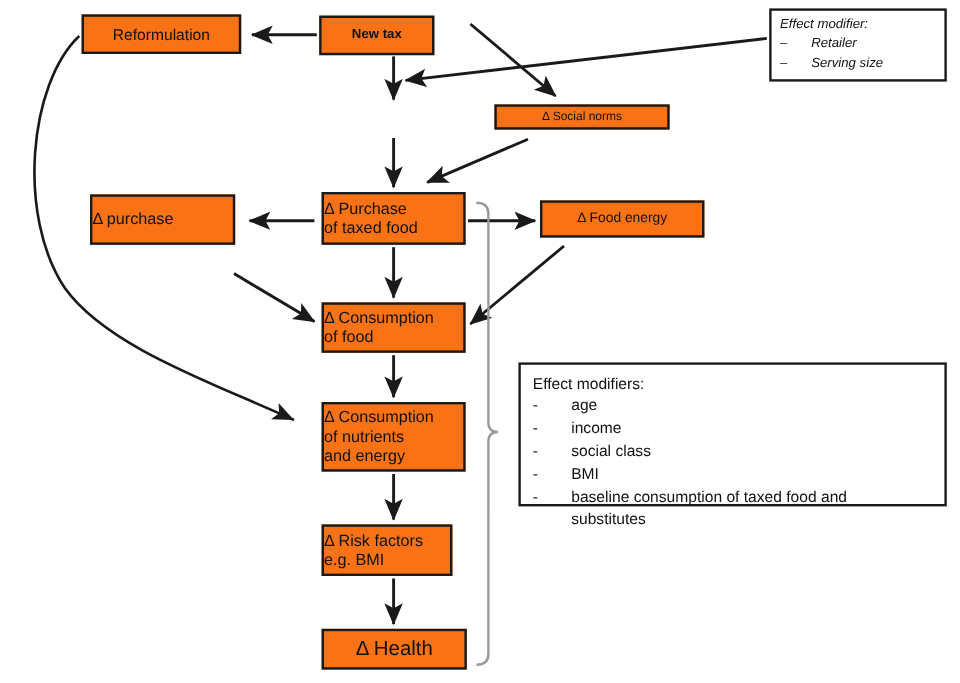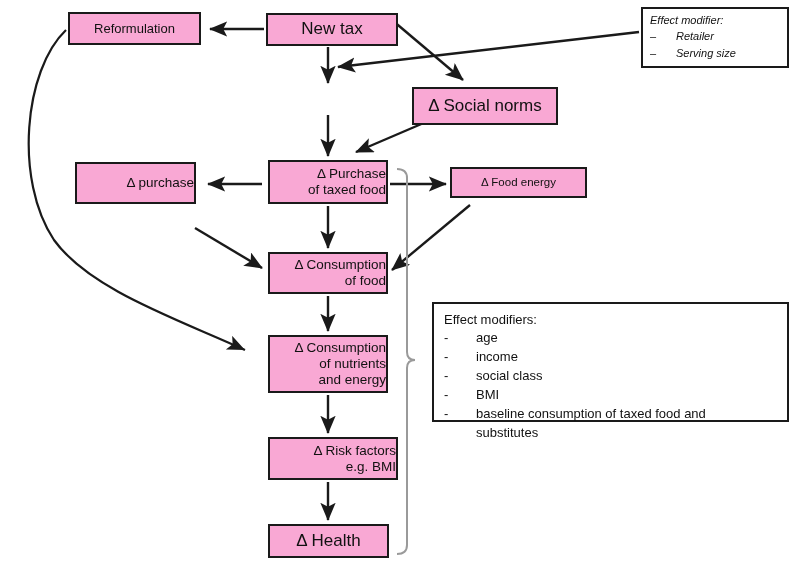--- a/index.html
+++ b/index.html
@@ -19,44 +19,44 @@
     position: absolute;
     left: 0;
     top: 0;
     width: 800px;
     height: 569px;
   }
   .node {
     position: absolute;
     box-sizing: border-box;
     border: 2.5px solid #1a1a1a;
-    background: #f9a8d4;
+    background: #f97316;
     display: flex;
     align-items: center;
     justify-content: center;
-    text-align: right;
+    text-align: left;
     color: #111111;
     line-height: 1.18;
     z-index: 3;
   }
   .node-lines {
     display: block;
     width: 100%;
   }
   .node-lines span { display: block; }
-  .n-newtax { left: 266px; top: 13px; width: 132px; height: 33px; font-size: 17px; font-weight: 400; }
+  .n-newtax { left: 266px; top: 13px; width: 96px; height: 33px; font-size: 11px; font-weight: 700; }
   .n-reform { left: 68px; top: 12px; width: 133px; height: 33px; font-size: 13px; }
   .n-price  { left: 270px; top: 87px; width: 116px; height: 27px; font-size: 13px; }
-  .n-social { left: 412px; top: 87px; width: 146px; height: 38px; font-size: 17px; }
+  .n-social { left: 412px; top: 87px; width: 146px; height: 21px; font-size: 10px; }
   .n-purchase-taxed { left: 268px; top: 160px; width: 120px; height: 44px; font-size: 13.5px; }
   .n-purchase-other { left: 75px; top: 162px; width: 121px; height: 42px; font-size: 13.5px; }
   .n-foodwaste { left: 450px; top: 167px; width: 137px; height: 31px; font-size: 11.5px; }
   .n-consumption-food { left: 268px; top: 252px; width: 120px; height: 42px; font-size: 13.5px; }
   .n-consumption-nutrients { left: 268px; top: 335px; width: 120px; height: 58px; font-size: 13.5px; }
-  .n-risk { left: 268px; top: 437px; width: 130px; height: 43px; font-size: 13.5px; }
+  .n-risk { left: 268px; top: 437px; width: 109px; height: 43px; font-size: 13.5px; }
   .n-health { left: 268px; top: 524px; width: 121px; height: 34px; font-size: 17px; }
 
   .modbox {
     position: absolute;
     box-sizing: border-box;
     border: 2.5px solid #1a1a1a;
     background: #ffffff;
     color: #111111;
     z-index: 3;
   }

